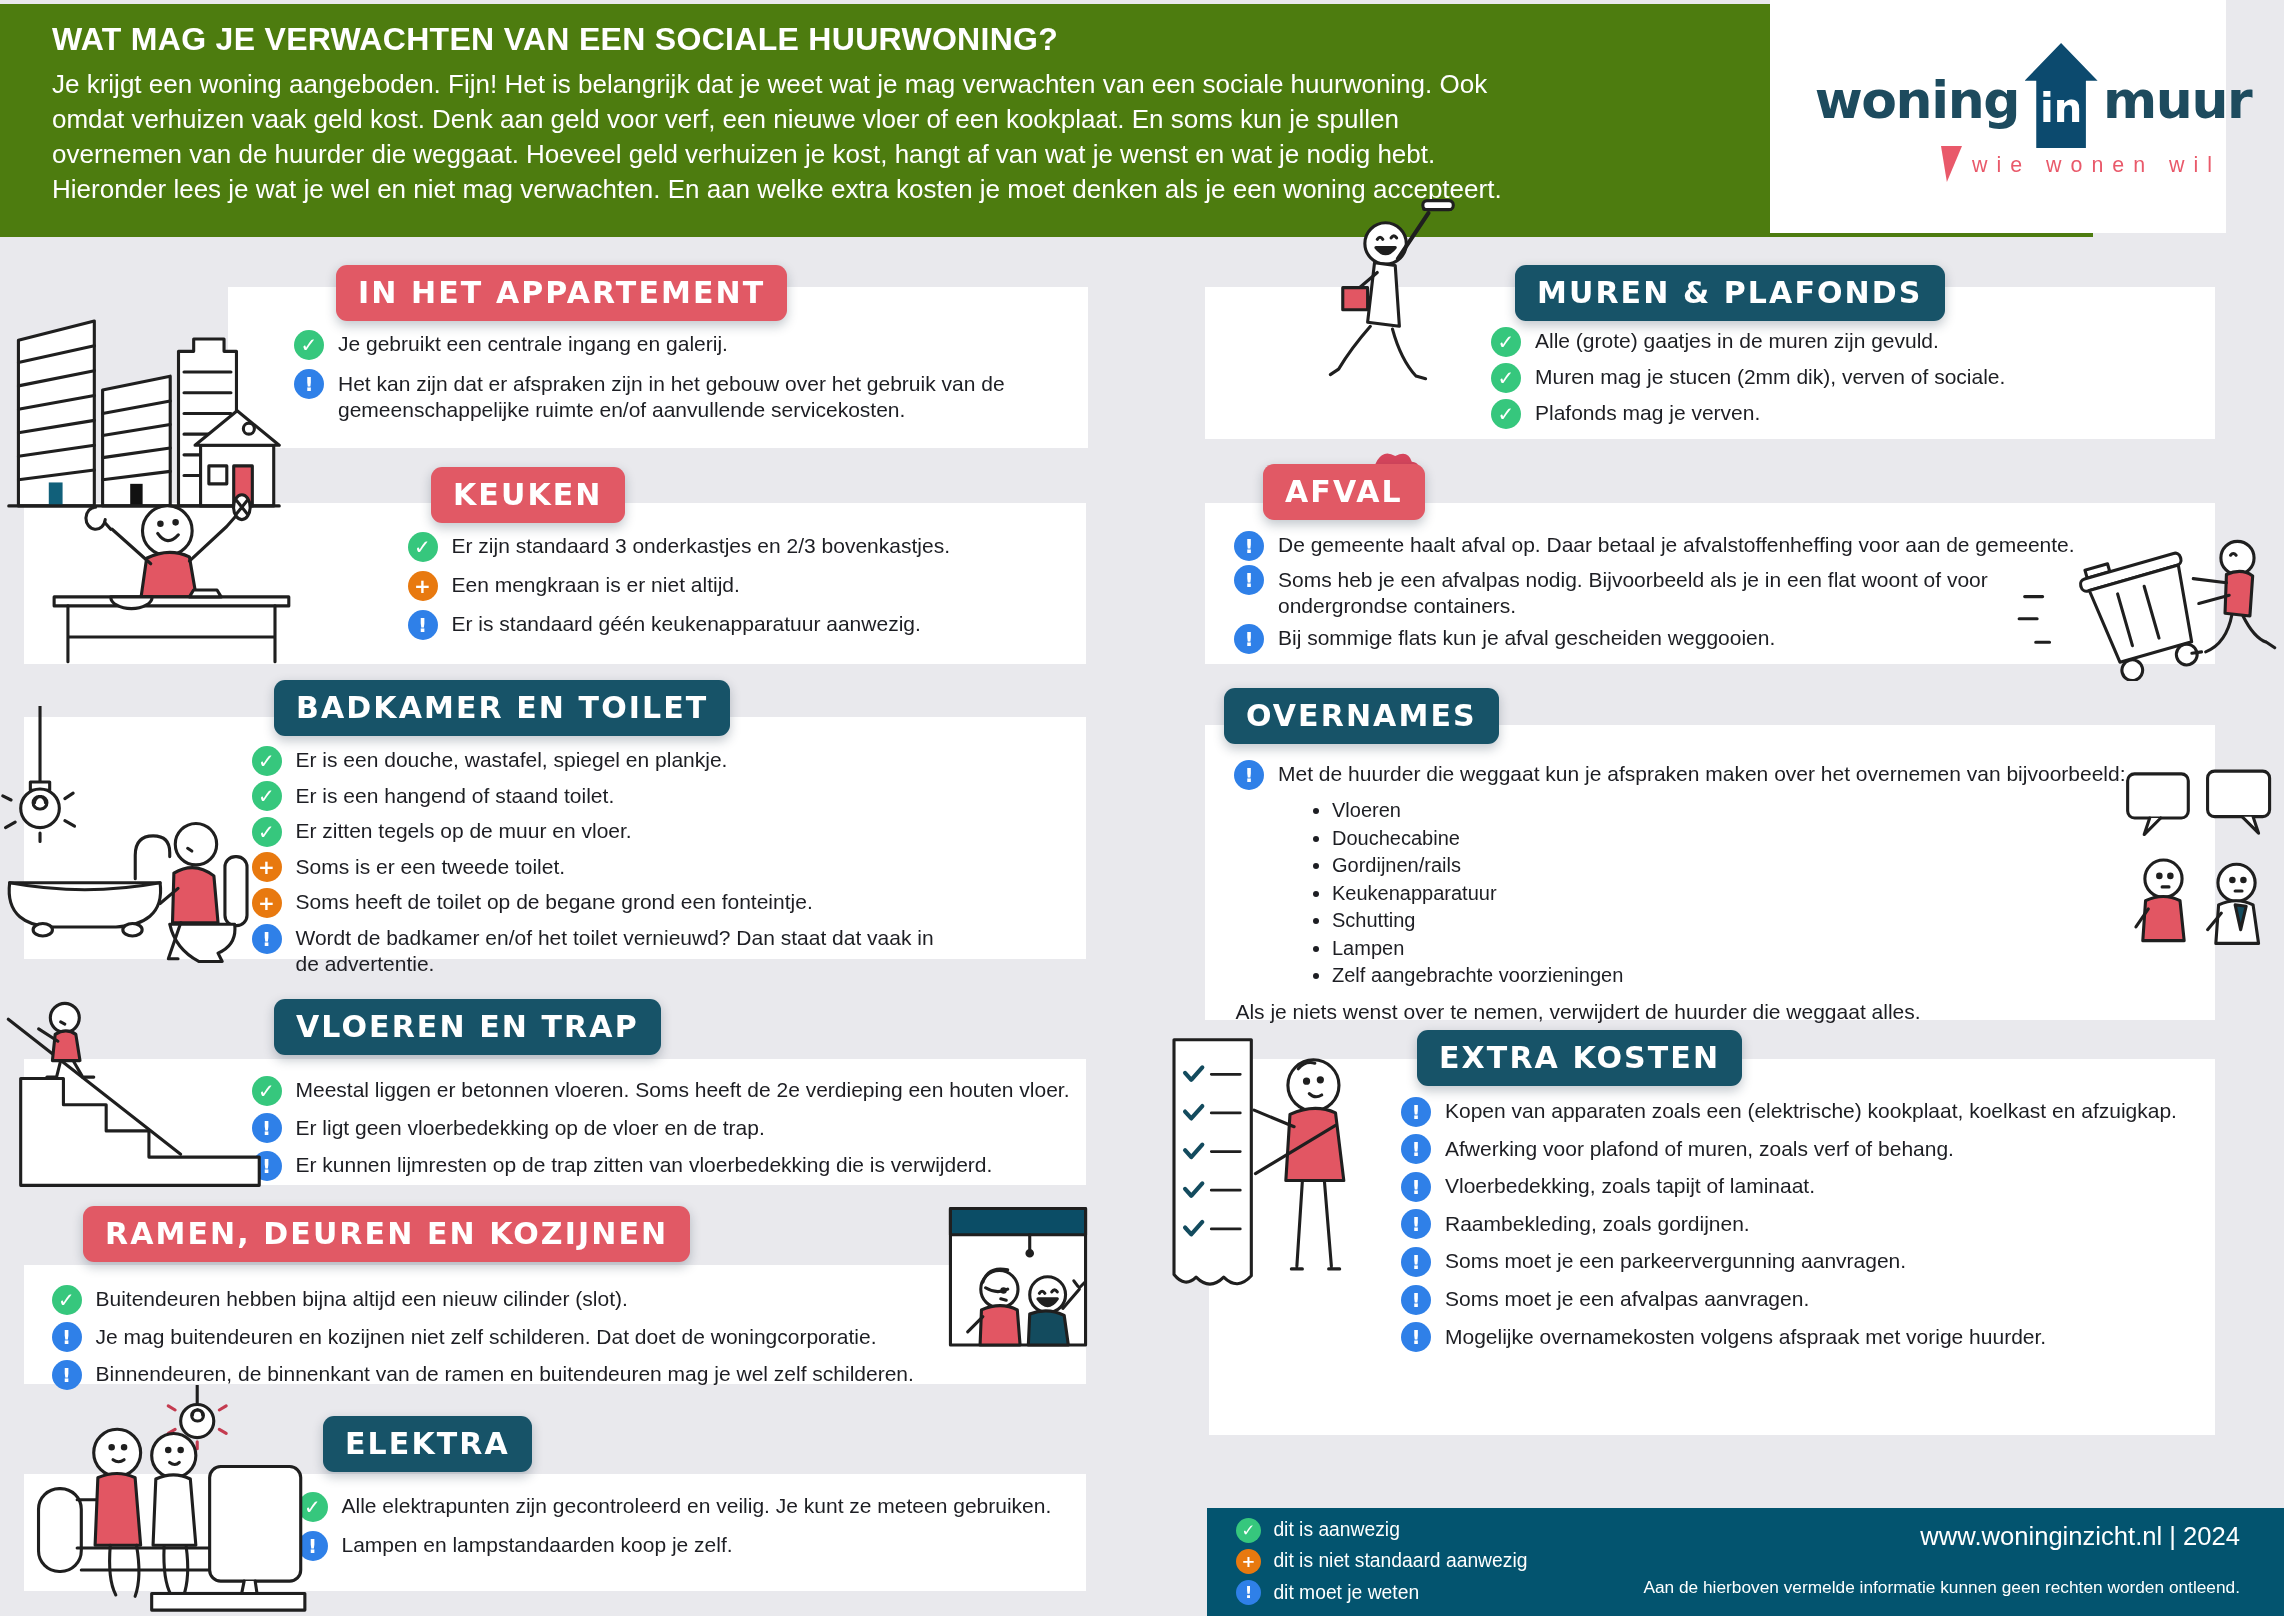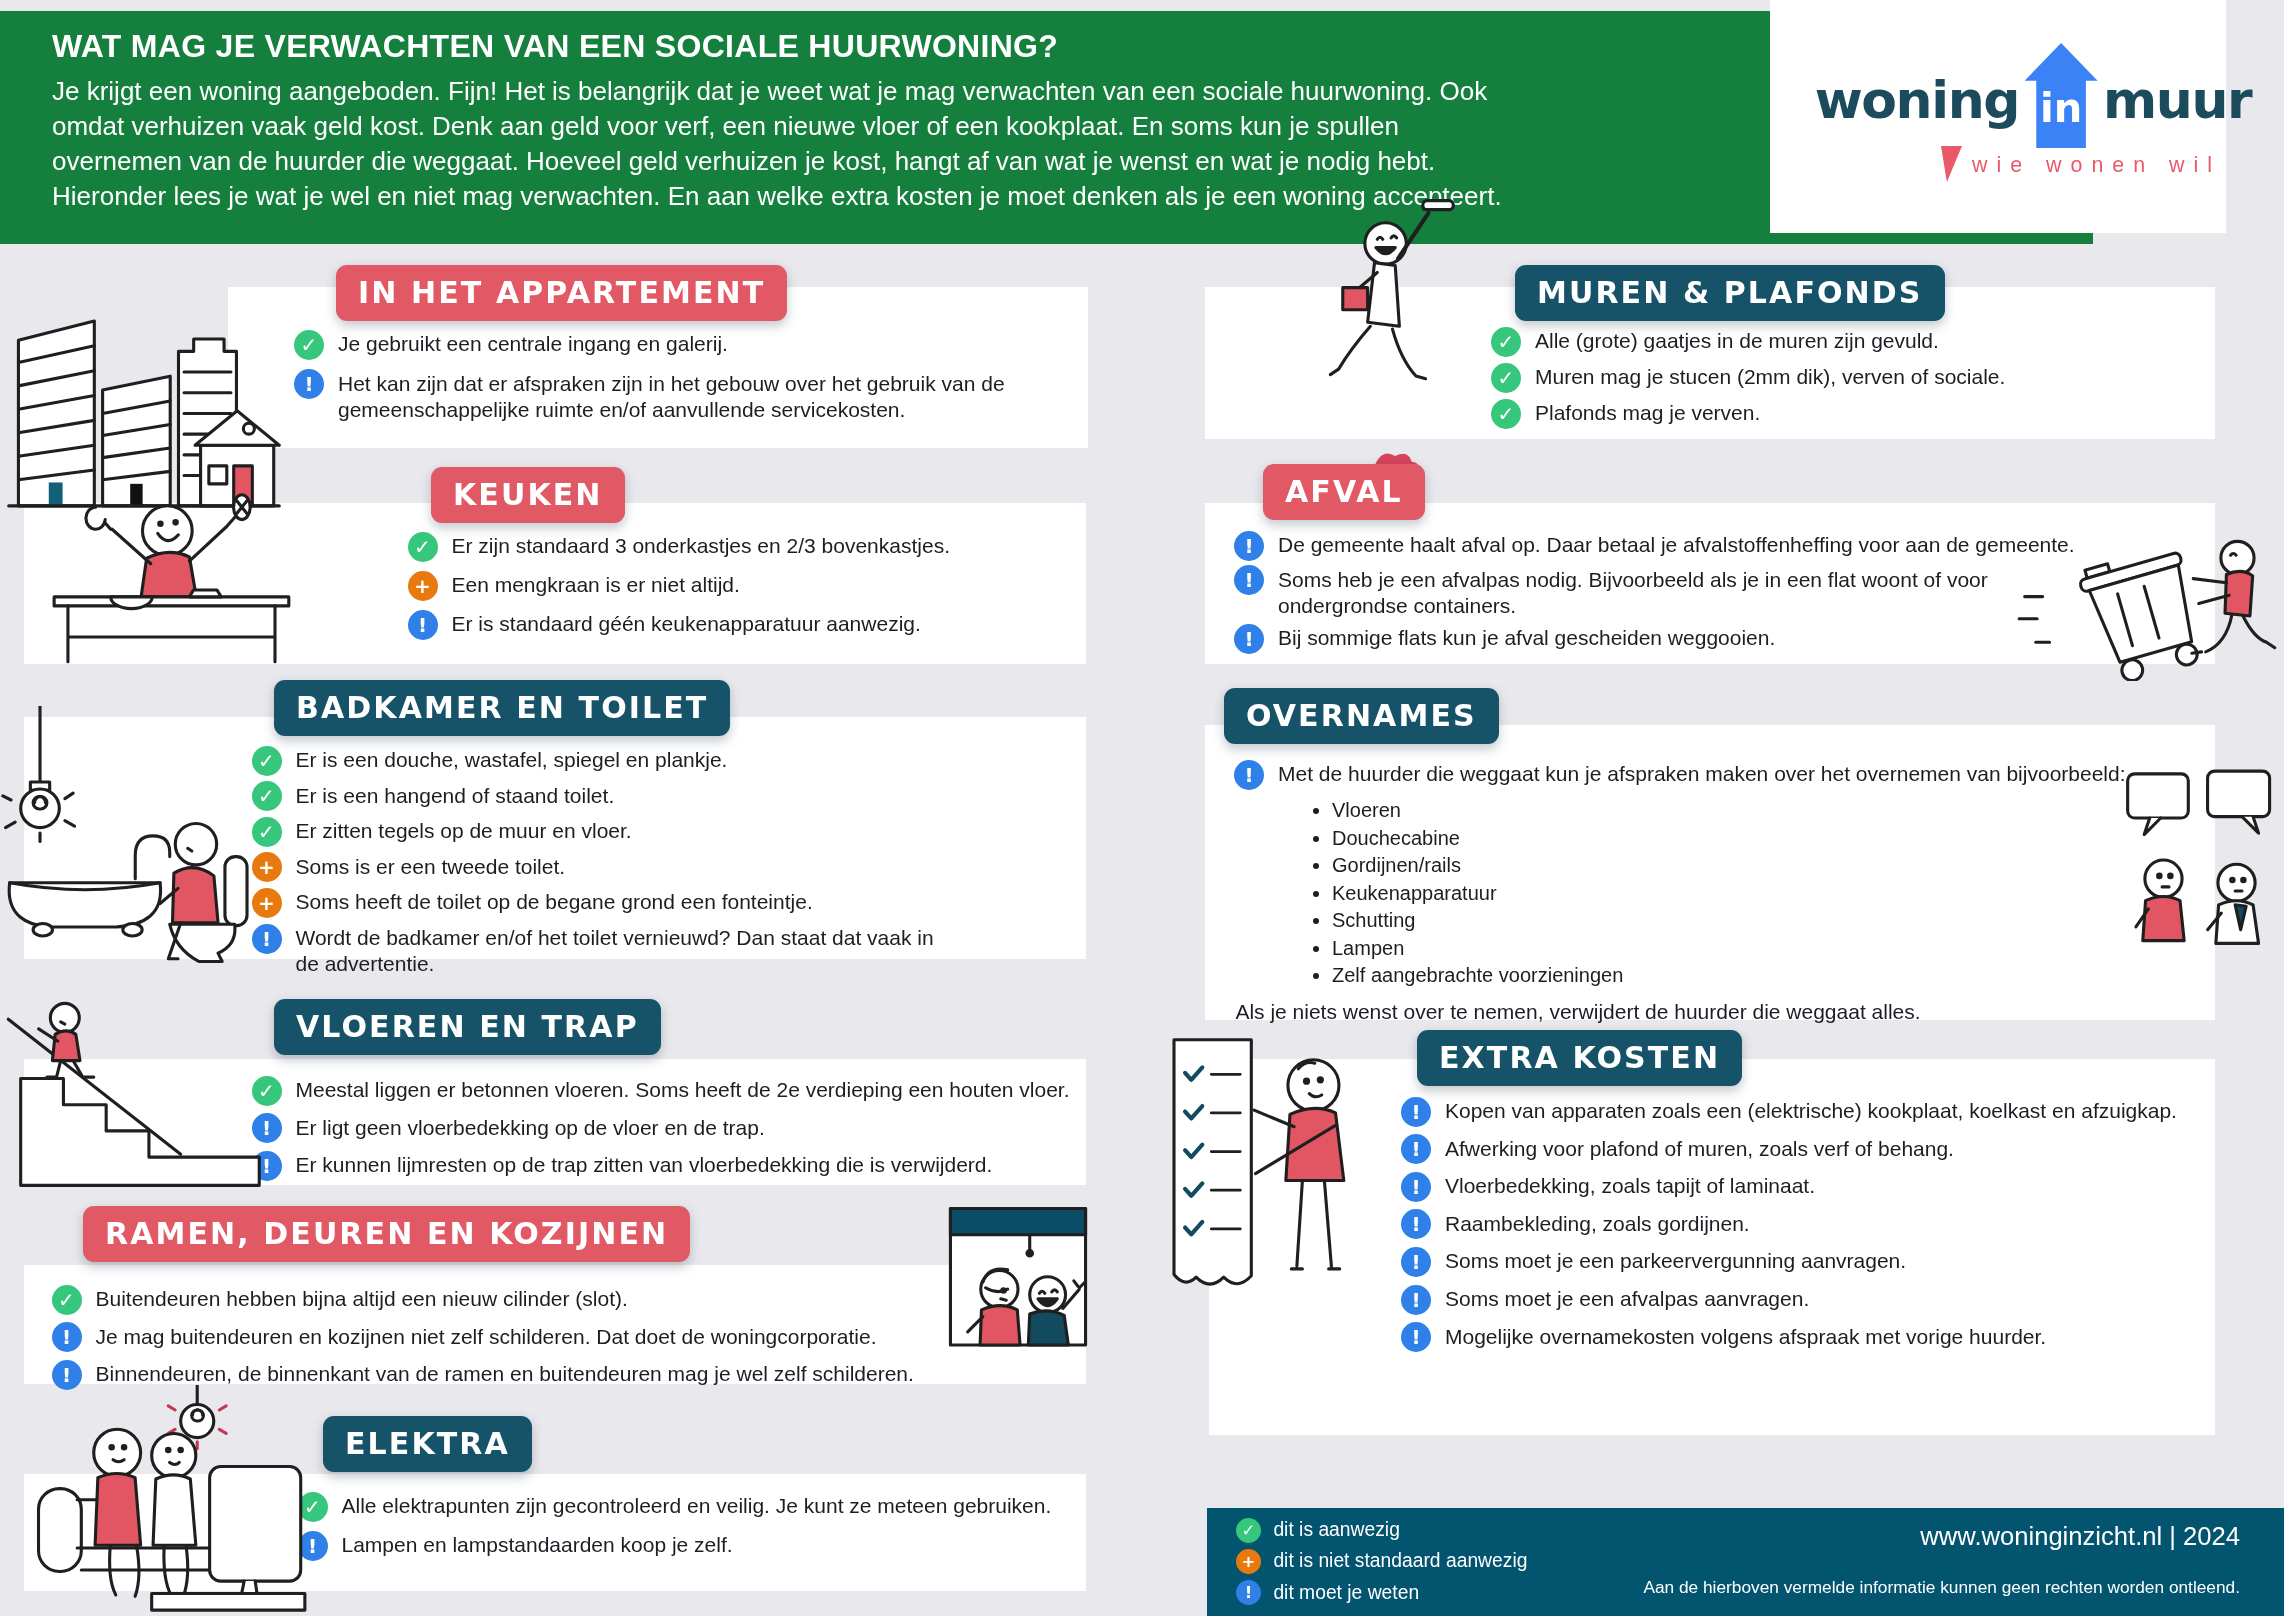--- a/index.html
+++ b/index.html
@@ -1,27 +1,27 @@
 <!DOCTYPE html>
 <html style="font-size:11px"><head>
 <meta charset="utf-8">
 <style>
   html,body{margin:0;padding:0;background:#d8d8dd;}
   .page{position:relative;width:2284px;height:1616px;background:#e9e9ed;overflow:hidden;
         font-family:"Liberation Sans","DejaVu Sans",sans-serif;color:#1d1e23;}
 
   
-  .hdr-band{position:absolute;left:0;top:11px;width:2093px;height:233px;background:#15803d;}
+  .hdr-band{position:absolute;left:0;top:4px;width:2093px;height:233px;background:#4d7c0f;}
   .hdr-text{position:absolute;left:52px;top:16.6px;width:1692px;color:#ffffff;}
   .hdr-title{font-size:32px;font-weight:700;letter-spacing:0.3px;margin-bottom:9.7px;}
   .hdr-line{font-size:26px;line-height:35px;font-weight:400;}
   .logo-box{position:absolute;left:1770px;top:0;width:456px;height:233px;background:#ffffff;}
   .logo-row{position:absolute;left:35px;top:47px;width:456px;display:flex;align-items:center;justify-content:center;}
   .logo-word{font-size:52px;font-weight:700;color:#1d4b5e;letter-spacing:-1.4px;font-family:"DejaVu Sans",sans-serif;}
-  .logo-house{position:relative;width:73px;height:105px;margin:0 5.5px;top:-4.1px;background:#3b82f6;
+  .logo-house{position:relative;width:73px;height:105px;margin:0 5.5px;top:-4.1px;background:#0c4a6e;
               clip-path:polygon(50% 0,100% 36%,84% 36%,84% 100%,16% 100%,16% 36%,0 36%);
               display:flex;align-items:center;justify-content:center;}
   .logo-in{color:#ffffff;font-size:40px;font-weight:700;margin-top:26px;font-family:"DejaVu Sans",sans-serif;}
   .logo-tail{position:absolute;left:171px;top:146px;width:21px;height:36px;background:#e9596a;
              clip-path:polygon(0 0,100% 0,28% 100%);}
   .logo-tagline{position:absolute;left:202px;top:153px;font-size:21.4px;color:#e9596a;letter-spacing:9px;white-space:nowrap;}
 
   
   .panel{position:absolute;background:#ffffff;}
   .badge{position:absolute;color:#ffffff;font-family:"DejaVu Sans",sans-serif;font-weight:700;

